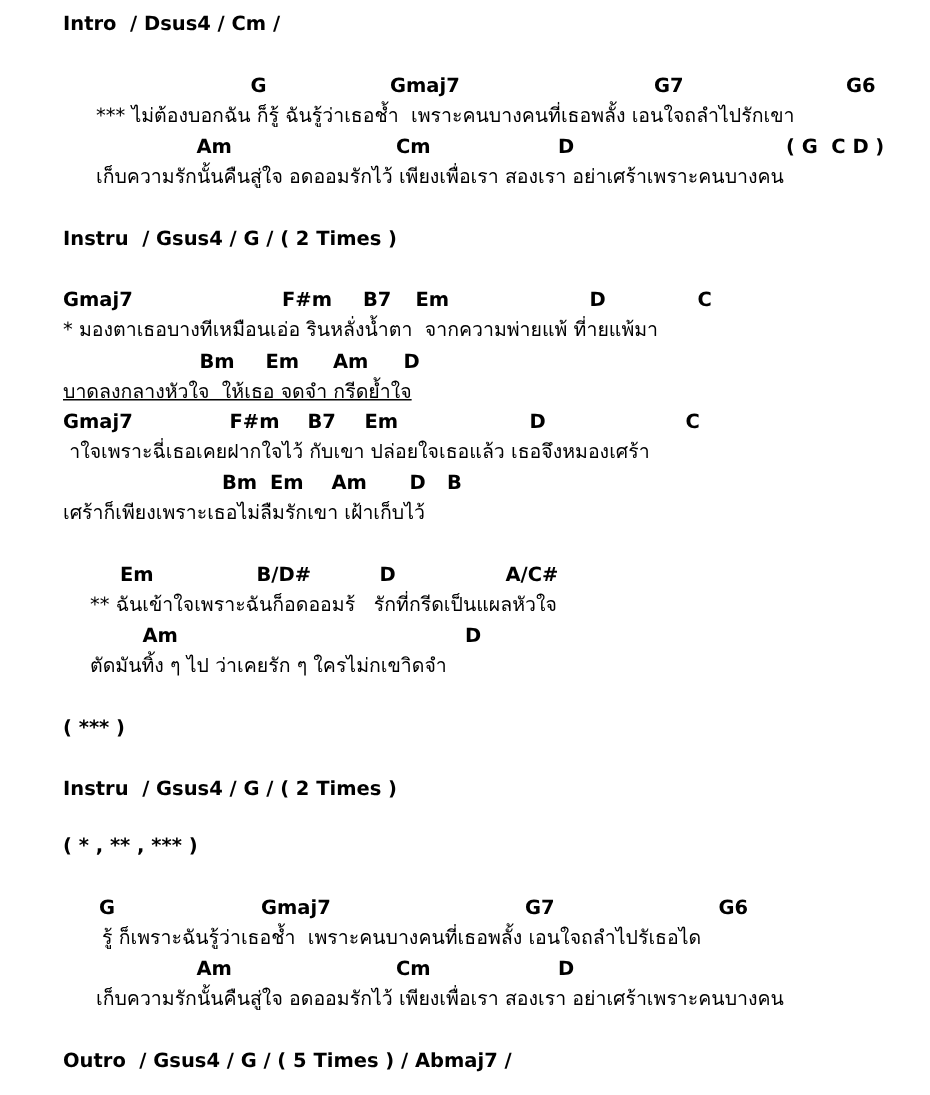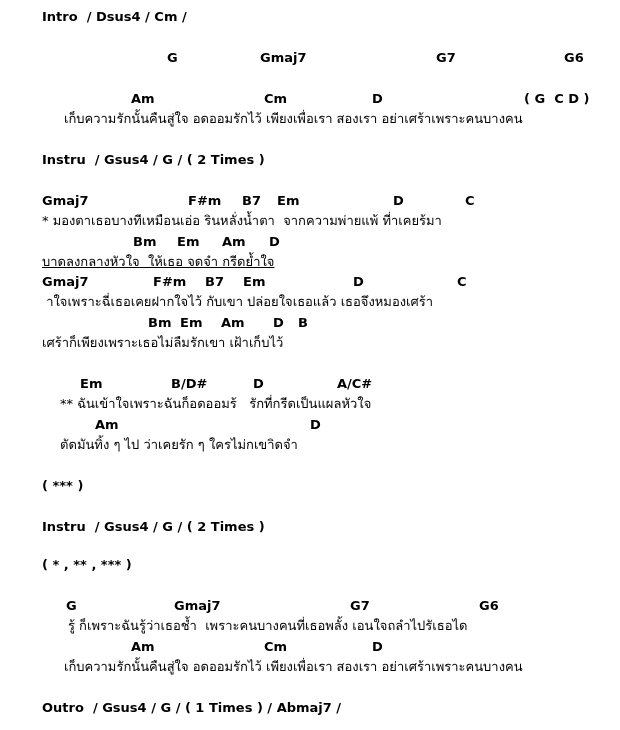--- a/index.html
+++ b/index.html
@@ -43,36 +43,37 @@
 <body>
 
 <div class="sheet">
 
   <div class="ln hdr" style="left:42px; top:9px;">Intro  / Dsus4 / Cm /</div>
 
   <div class="ln chord" style="left:167px; top:50px;">G</div>
   <div class="ln chord" style="left:260px; top:50px;">Gmaj7</div>
   <div class="ln chord" style="left:436px; top:50px;">G7</div>
   <div class="ln chord" style="left:564px; top:50px;">G6</div>
+  <div class="ln lyric" style="left:64px; top:70px;">*** ไม่ต้องบอกฉัน ก็รู้ ฉันรู้ว่าเธอช้ำ  เพราะคนบางคนที่เธอพลั้ง เอนใจถลำไปรักเขา</div>
 
   <div class="ln chord" style="left:131px; top:91px;">Am</div>
   <div class="ln chord" style="left:264px; top:91px;">Cm</div>
   <div class="ln chord" style="left:372px; top:91px;">D</div>
   <div class="ln chord" style="left:524px; top:91px;">( G  C D )</div>
   <div class="ln lyric" style="left:64px; top:111px;">เก็บความรักนั้นคืนสู่ใจ อดออมรักไว้ เพียงเพื่อเรา สองเรา อย่าเศร้าเพราะคนบางคน</div>
 
   <div class="ln hdr" style="left:42px; top:152px;">Instru  / Gsus4 / G / ( 2 Times )</div>
 
   <div class="ln chord" style="left:42px; top:193px;">Gmaj7</div>
   <div class="ln chord" style="left:188px; top:193px;">F#m</div>
   <div class="ln chord" style="left:242px; top:193px;">B7</div>
   <div class="ln chord" style="left:277px; top:193px;">Em</div>
   <div class="ln chord" style="left:393px; top:193px;">D</div>
   <div class="ln chord" style="left:465px; top:193px;">C</div>
-  <div class="ln lyric" style="left:42px; top:213px;">* มองตาเธอบางทีเหมือนเอ่อ รินหลั่งน้ำตา  จากความพ่ายแพ้ ที่าเคยร้มา</div>
+  <div class="ln lyric" style="left:42px; top:213px;">* มองตาเธอบางทีเหมือนเอ่อ รินหลั่งน้ำตา  จากความพ่ายแพ้ ที่ายแพ้มา</div>
 
   <div class="ln chord" style="left:133px; top:234px;">Bm</div>
   <div class="ln chord" style="left:177px; top:234px;">Em</div>
   <div class="ln chord" style="left:222px; top:234px;">Am</div>
   <div class="ln chord" style="left:269px; top:234px;">D</div>
   <div class="ln lyric" style="left:42px; top:254px;text-decoration:underline;">บาดลงกลางหัวใจ  ให้เธอ จดจำ กรีดย้ำใจ</div>
 
   <div class="ln chord" style="left:42px; top:274px;">Gmaj7</div>
   <div class="ln chord" style="left:153px; top:274px;">F#m</div>
   <div class="ln chord" style="left:205px; top:274px;">B7</div>
@@ -108,15 +109,15 @@
   <div class="ln chord" style="left:174px; top:598px;">Gmaj7</div>
   <div class="ln chord" style="left:350px; top:598px;">G7</div>
   <div class="ln chord" style="left:479px; top:598px;">G6</div>
   <div class="ln lyric" style="left:68px; top:618px;">รู้ ก็เพราะฉันรู้ว่าเธอช้ำ  เพราะคนบางคนที่เธอพลั้ง เอนใจถลำไปรัเธอได</div>
 
   <div class="ln chord" style="left:131px; top:639px;">Am</div>
   <div class="ln chord" style="left:264px; top:639px;">Cm</div>
   <div class="ln chord" style="left:372px; top:639px;">D</div>
   <div class="ln lyric" style="left:64px; top:659px;">เก็บความรักนั้นคืนสู่ใจ อดออมรักไว้ เพียงเพื่อเรา สองเรา อย่าเศร้าเพราะคนบางคน</div>
 
-  <div class="ln hdr" style="left:42px; top:700px;">Outro  / Gsus4 / G / ( 1 Times ) / Abmaj7 /</div>
+  <div class="ln hdr" style="left:42px; top:700px;">Outro  / Gsus4 / G / ( 5 Times ) / Abmaj7 /</div>
 
 </div>
 
 </body></html>

